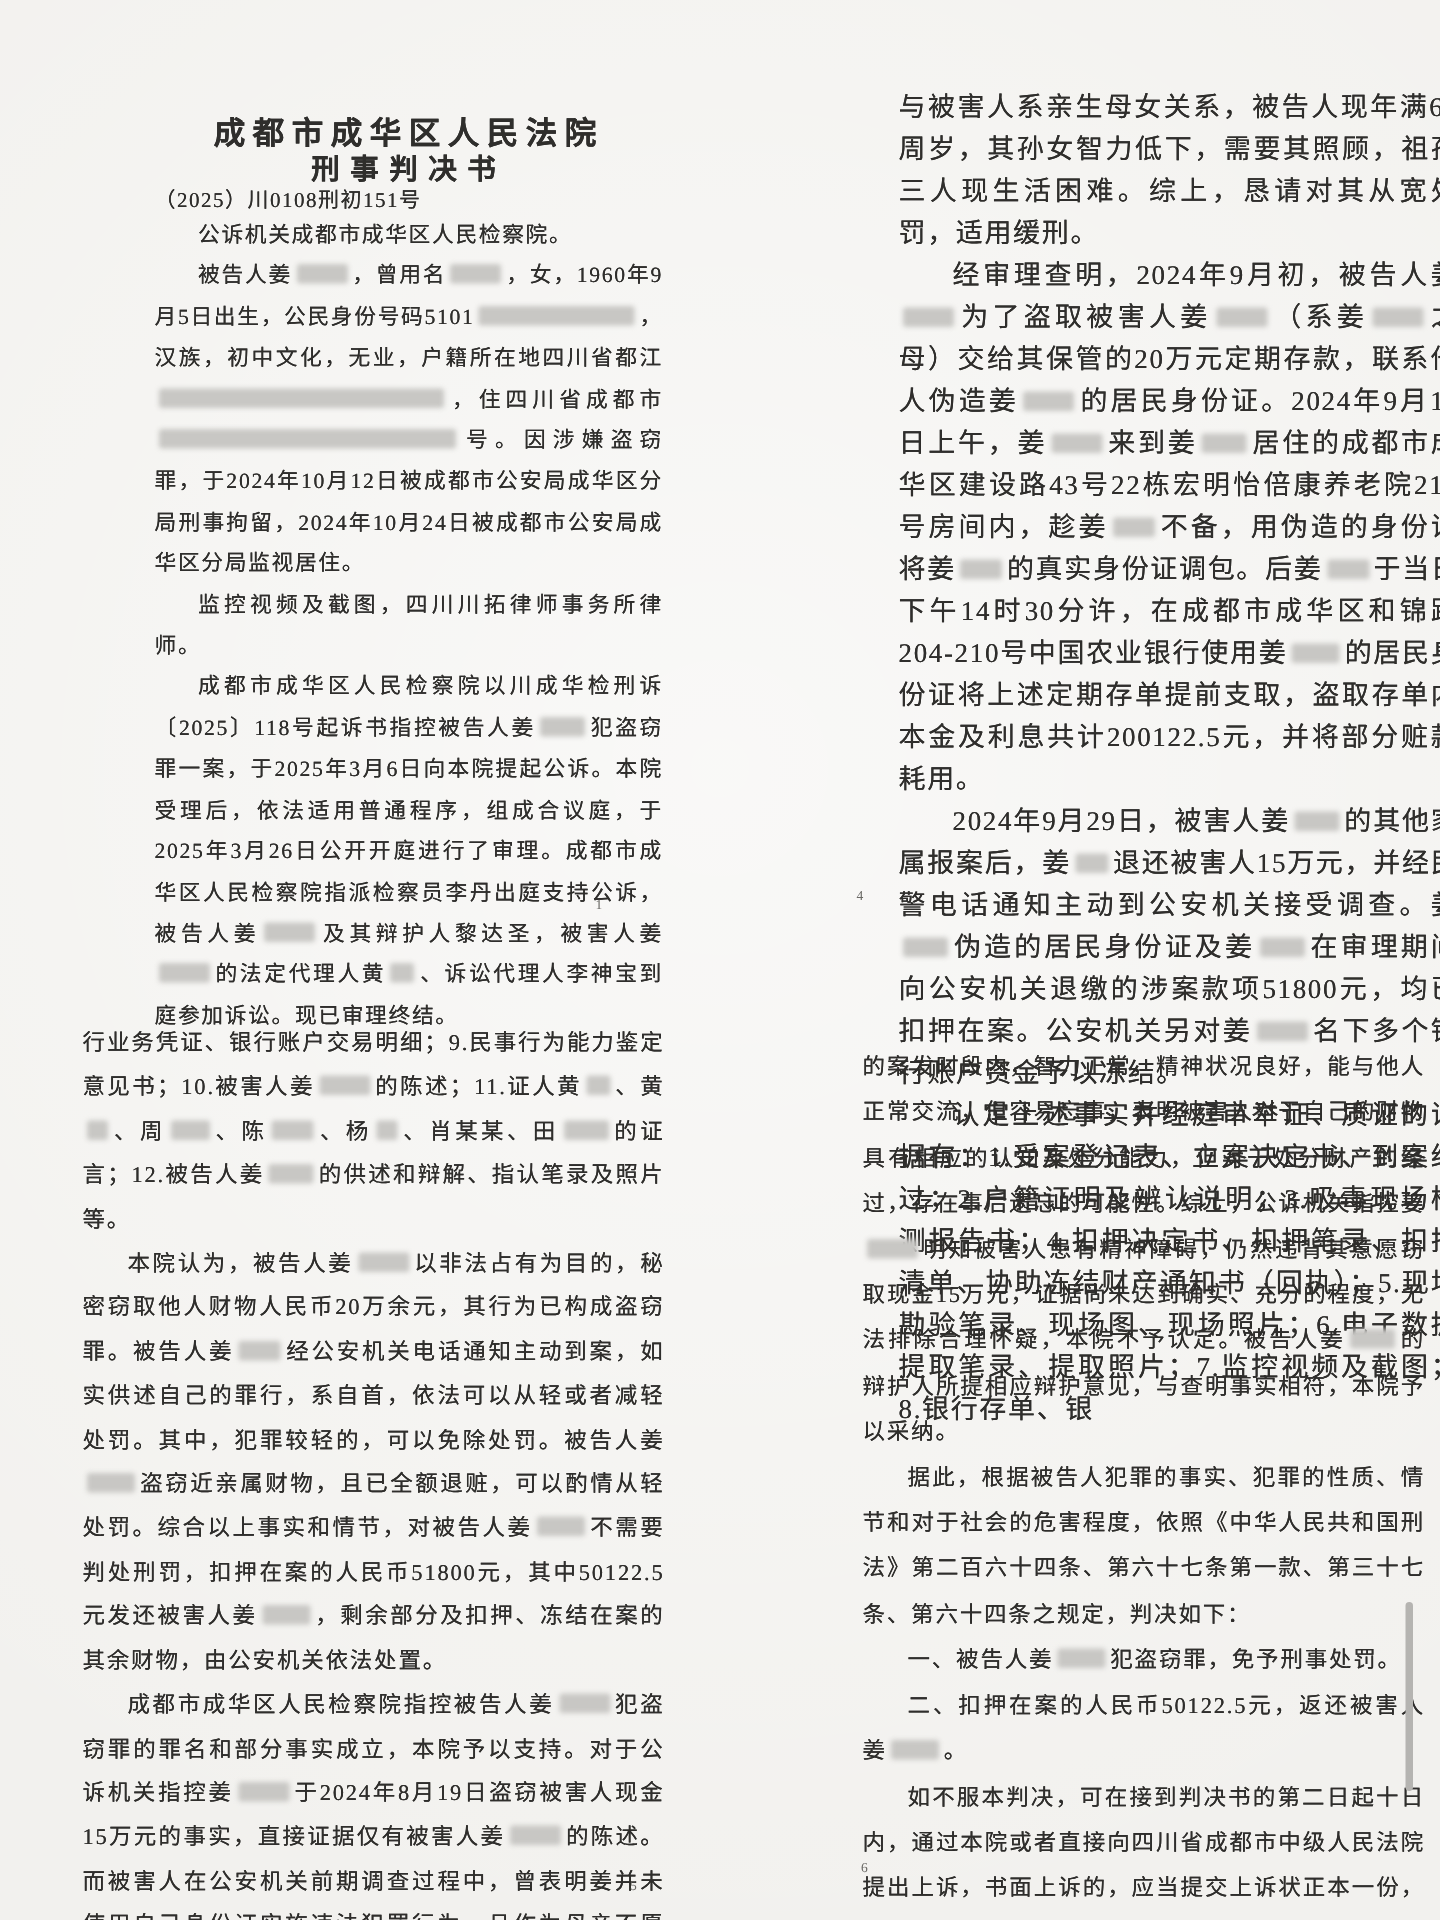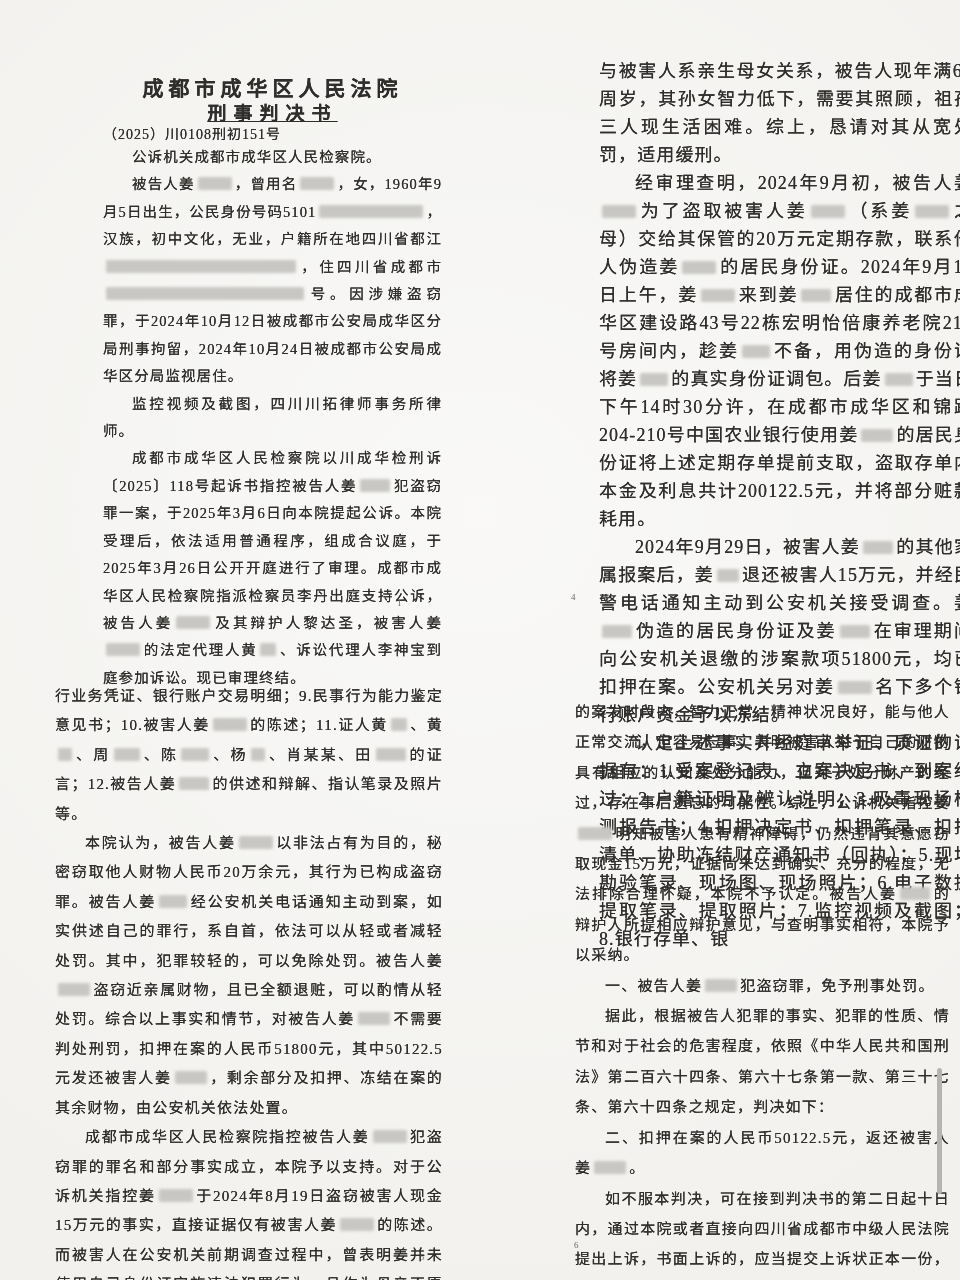--- a/index.html
+++ b/index.html
@@ -27,21 +27,21 @@
   .page1{left:103px;top:76px;width:339px;font-size:14.5px;line-height:27.4px;letter-spacing:1.1px}
   .page2{left:599px;top:57px;width:374px;font-size:18px;line-height:28px;letter-spacing:1.1px}
   .page3{left:55px;top:682px;width:388px;font-size:15px;line-height:29.4px;letter-spacing:1.2px}
   .page4{left:575px;top:697px;width:375px;font-size:15px;line-height:30.4px;letter-spacing:1.2px}
   .court{
     font-size:21px;font-weight:bold;text-align:center;letter-spacing:5px;
     margin:6px 0 0;text-indent:0;line-height:26px;
   }
   .doctitle{
     font-size:19px;font-weight:bold;text-align:center;letter-spacing:7px;
-    margin:24px 0 0;text-indent:0;line-height:24px;text-decoration:underline;
+    margin:24px 0 0;text-indent:0;line-height:24px;
   }
   .caseno{
     font-size:14px;text-align:left;padding-left:74px;letter-spacing:1px;
     margin:17px 0 9px;text-indent:0;line-height:18px;
   }
   .redact{
     display:inline-block;height:13px;background:var(--redact);
     filter:blur(1.8px);border-radius:2px;vertical-align:-1px;margin:0 3px;
   }
   .pageno{
@@ -87,22 +87,22 @@
     <div>
         <p class="">行业务凭证、银行账户交易明细；9.民事行为能力鉴定意见书；10.被害人姜<span class="redact" style="width: 34px;"></span>的陈述；11.证人黄<span class="redact" style="width: 16px;"></span>、黄<span class="redact" style="width: 14px;"></span>、周<span class="redact" style="width: 26px;"></span>、陈<span class="redact" style="width: 28px;"></span>、杨<span class="redact" style="width: 14px;"></span>、肖某某、田<span class="redact" style="width: 30px;"></span>的证言；12.被告人姜<span class="redact" style="width: 30px;"></span>的供述和辩解、指认笔录及照片等。</p>
         <p class="ind">本院认为，被告人姜<span class="redact" style="width: 34px;"></span>以非法占有为目的，秘密窃取他人财物人民币20万余元，其行为已构成盗窃罪。被告人姜<span class="redact" style="width: 28px;"></span>经公安机关电话通知主动到案，如实供述自己的罪行，系自首，依法可以从轻或者减轻处罚。其中，犯罪较轻的，可以免除处罚。被告人姜<span class="redact" style="width: 32px;"></span>盗窃近亲属财物，且已全额退赃，可以酌情从轻处罚。综合以上事实和情节，对被告人姜<span class="redact" style="width: 32px;"></span>不需要判处刑罚，扣押在案的人民币51800元，其中50122.5元发还被害人姜<span class="redact" style="width: 32px;"></span>，剩余部分及扣押、冻结在案的其余财物，由公安机关依法处置。</p>
         <p class="ind">成都市成华区人民检察院指控被告人姜<span class="redact" style="width: 34px;"></span>犯盗窃罪的罪名和部分事实成立，本院予以支持。对于公诉机关指控姜<span class="redact" style="width: 34px;"></span>于2024年8月19日盗窃被害人现金15万元的事实，直接证据仅有被害人姜<span class="redact" style="width: 34px;"></span>的陈述。而被害人在公安机关前期调查过程中，曾表明姜并未使用自己身份证实施违法犯罪行为，且作为母亲不愿追究姜的法律责任。结合在案证据反映的被害人家庭内部矛盾，其后续指证姜实施盗窃的陈述真实性存疑。同时，证人杨某、肖某某的证言证实，被害人在养老院生活期间即指控</p>
       </div>
   </section>
 
   <section class="page page4">
     <div>
         <p class="">的案发时段内，智力正常，精神状况良好，能与他人正常交流，但容易忘事，表明被害人对于自己的财物具有相应的认知及处分能力，但对于处分财产的经过，存在事后遗忘的可能性。综上，公诉机关指控姜<span class="redact" style="width: 34px;"></span>明知被害人患有精神障碍，仍然违背其意愿窃取现金15万元，证据尚未达到确实、充分的程度，无法排除合理怀疑，本院不予认定。被告人姜<span class="redact" style="width: 30px;"></span>的辩护人所提相应辩护意见，与查明事实相符，本院予以采纳。</p>
+        <p class="ind">据此，根据被告人犯罪的事实、犯罪的性质、情节和对于社会的危害程度，依照《中华人民共和国刑法》第二百六十四条、第六十七条第一款、第三十七条、第六十四条之规定，判决如下：</p>
         <p class="ind">一、被告人姜<span class="redact" style="width: 32px;"></span>犯盗窃罪，免予刑事处罚。</p>
-        <p class="ind">据此，根据被告人犯罪的事实、犯罪的性质、情节和对于社会的危害程度，依照《中华人民共和国刑法》第二百六十四条、第六十七条第一款、第三十七条、第六十四条之规定，判决如下：</p>
         <p class="ind">二、扣押在案的人民币50122.5元，返还被害人姜<span class="redact" style="width: 32px;"></span>。</p>
         <p class="ind">如不服本判决，可在接到判决书的第二日起十日内，通过本院或者直接向四川省成都市中级人民法院提出上诉，书面上诉的，应当提交上诉状正本一份，副本一份。</p>
       </div>
   </section>
 
   <span class="pageno pn1">1</span>
   <span class="pageno pn2">4</span>
   <span class="pageno pn3">5</span>
   <span class="pageno pn4">6</span>
 

